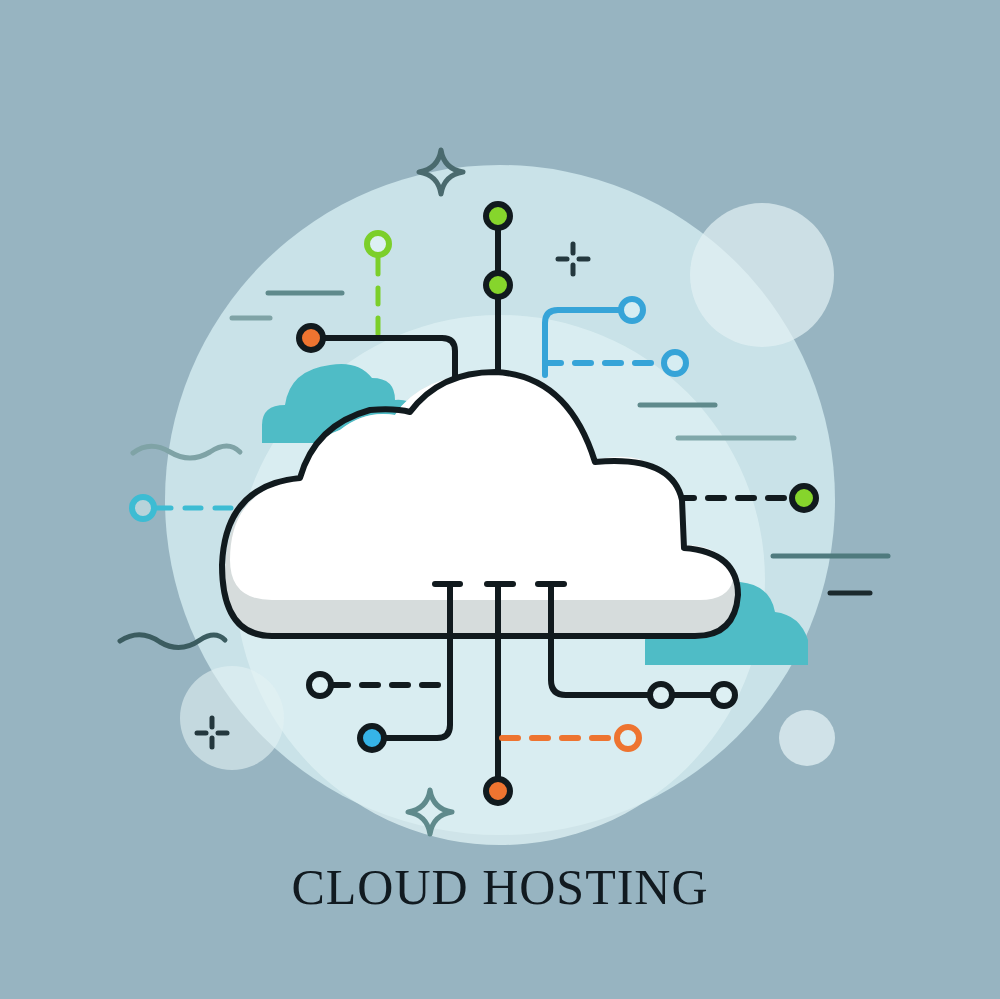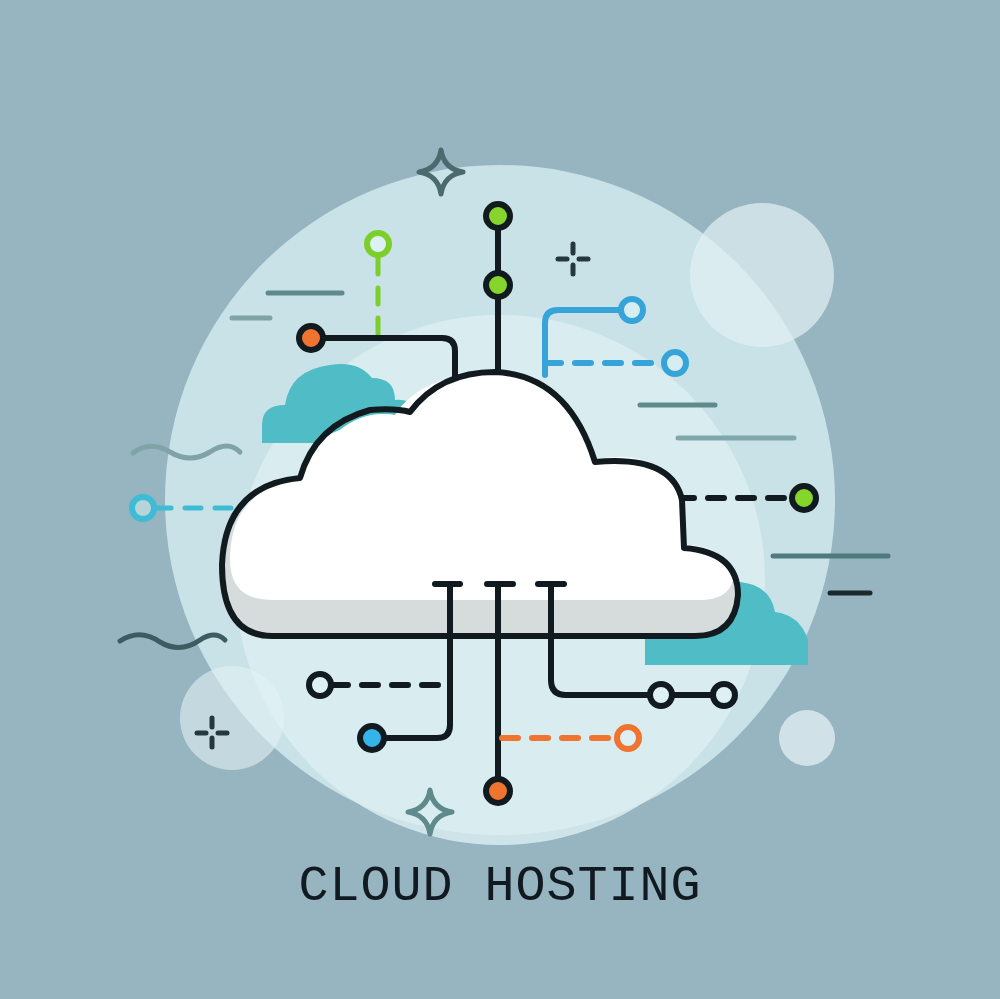--- a/index.html
+++ b/index.html
@@ -1,18 +1,18 @@
 <!DOCTYPE html>
 <html><head>
   <meta charset="utf-8">
   <style>
     html, body { margin: 0; padding: 0; }
     body { width: 1000px; height: 999px; background: #97b4c1; overflow: hidden; position: relative; font-family: "DejaVu Sans", sans-serif; }
     svg { position: absolute; left: 0; top: 0; }
-    .title { position: absolute; left: 0; width: 1000px; top: 858px; text-align: center; font-family: Liberation Mono, monospace; font-size: 50px; letter-spacing: 1px; color: #111a20; font-weight: normal; }
+    .title { position: absolute; left: 0; width: 1000px; top: 858px; text-align: center; font-family: Liberation Serif, serif; font-size: 50px; letter-spacing: 1px; color: #111a20; font-weight: normal; }
   </style>
 </head>
 <body>
 
 <svg width="1000" height="999" viewBox="0 0 1000 999" xmlns="http://www.w3.org/2000/svg">
 
   <circle cx="500" cy="500" r="335" fill="#c9e2e8"></circle>
   <circle cx="500" cy="580" r="265" fill="#ddf0f3" opacity="0.8"></circle>
   <circle cx="762" cy="275" r="72" fill="#e3f1f4" opacity="0.7"></circle>
   <circle cx="232" cy="718" r="52" fill="#e3f1f4" opacity="0.6"></circle>

